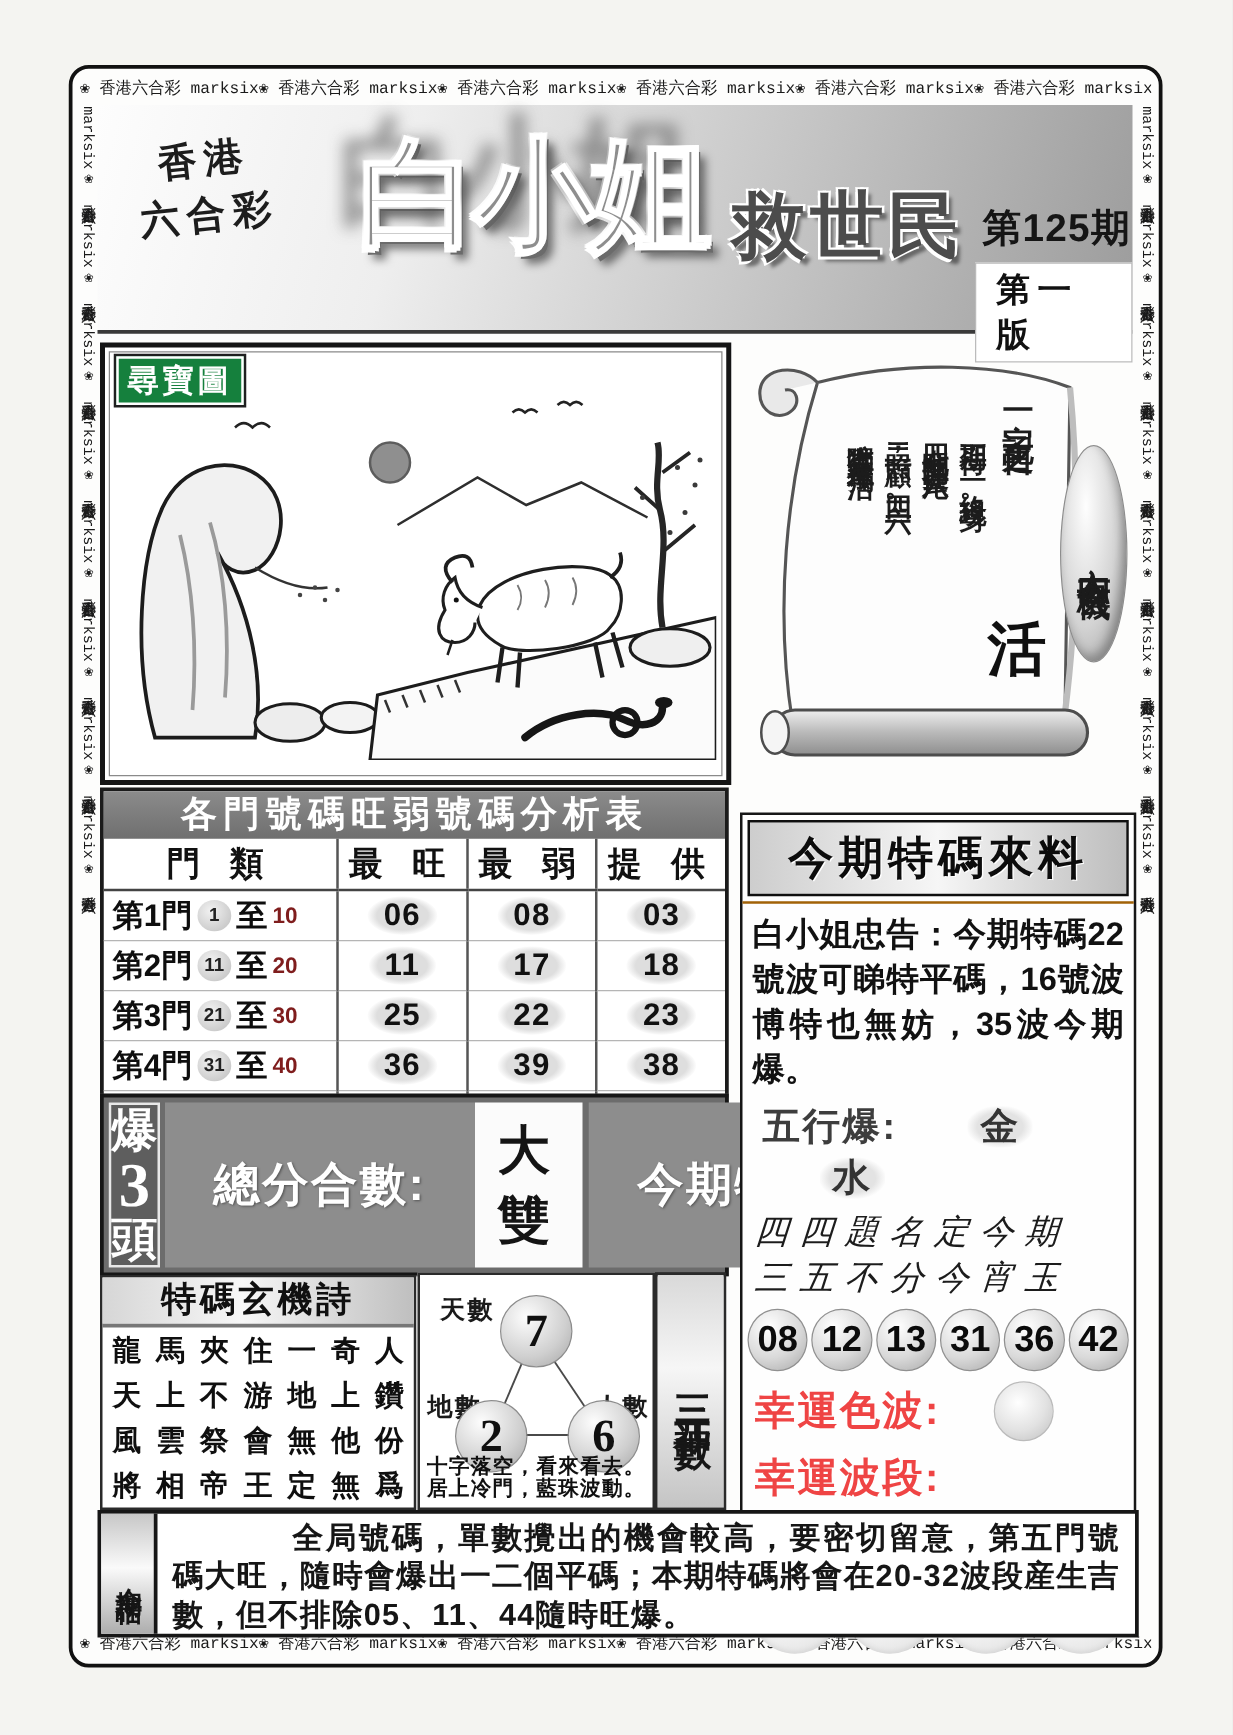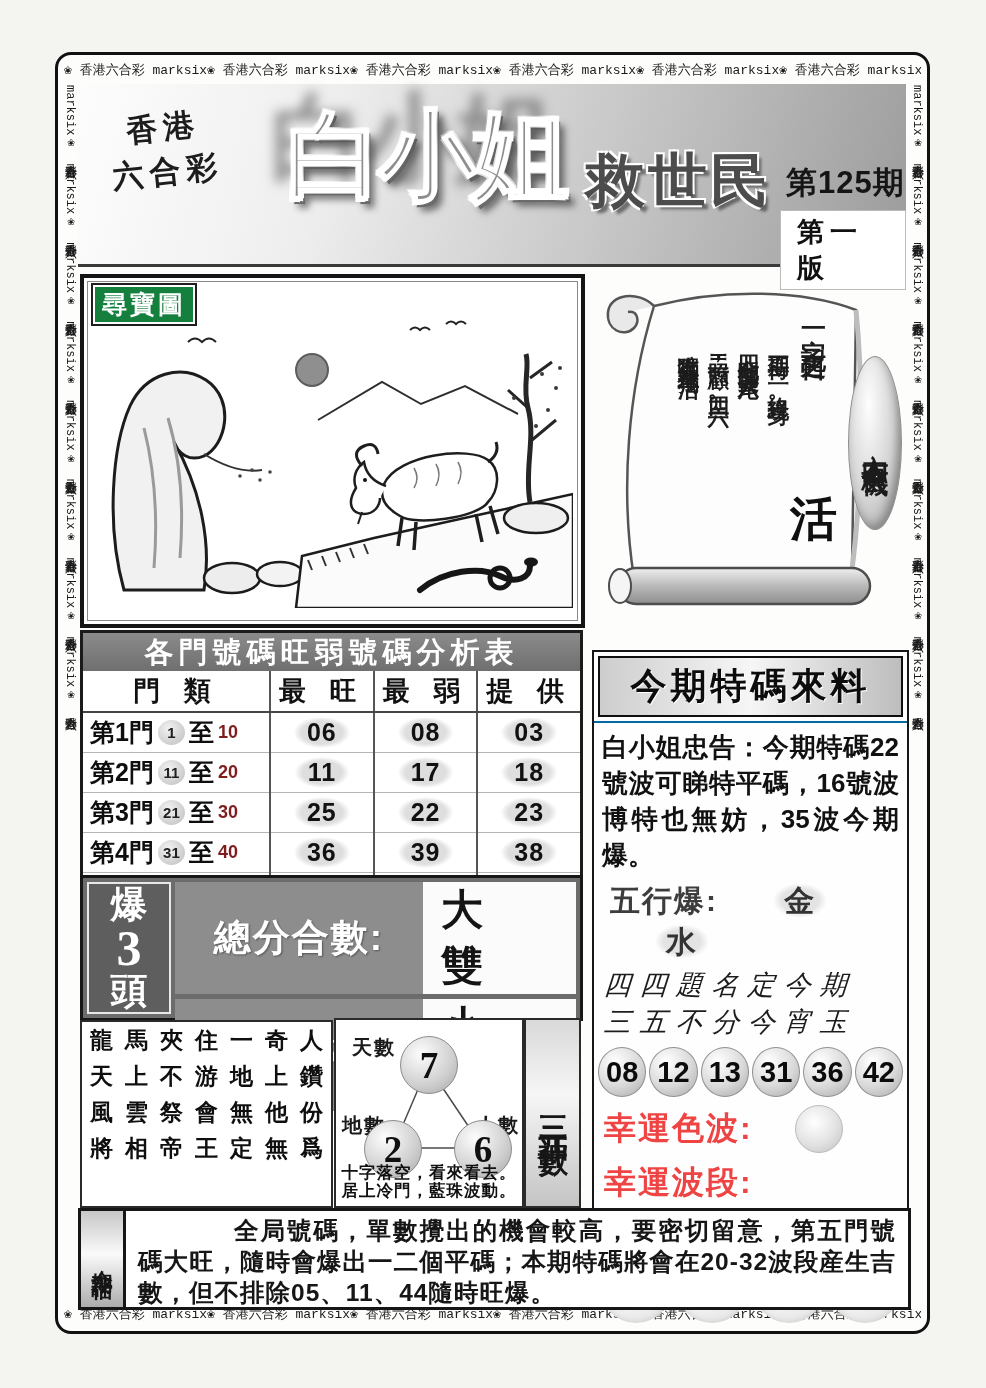--- a/index.html
+++ b/index.html
@@ -70,21 +70,21 @@
   .num-oval{display:inline-block;padding:1px 13px;border-radius:50%;
        background:radial-gradient(ellipse at center,#dedede 0%,#dedede 52%,rgba(222,222,222,0) 72%);
        font-size:25px;font-weight:bold;color:#111;letter-spacing:1px;}
   
   .burst{left:2px;top:791px;width:497px;height:140px;border:3px solid #161616;background:#6c6c6c;
        display:flex;}
   .burst-badge{width:80px;margin:4px;border:2px solid #e8e8e8;background:#5e5e5e;display:flex;
        flex-direction:column;align-items:center;justify-content:center;color:#fff;}
   .burst-badge .bc{font-size:37px;font-weight:bold;line-height:40px;}
   .burst-badge .bn{font-size:50px;font-weight:bold;line-height:46px;font-family:"Liberation Serif",serif;}
-  .burst-rows{flex:1;display:flex;flex-direction:column;gap:5px;padding:4px 4px 4px 0;}
+  .burst-rows{flex:1;display:flex;gap:5px;padding:4px 4px 4px 0;}
   .burst-row{flex:1;display:flex;}
   .burst-label{width:248px;background:#8d8d8d;color:#fff;font-size:37px;font-weight:bold;
        display:flex;align-items:center;justify-content:center;letter-spacing:2px;
        text-shadow:1px 1px 2px rgba(0,0,0,.4);}
   .burst-value{flex:1;background:#fbfbfb;color:#141414;font-size:42px;font-weight:bold;
        display:flex;align-items:center;justify-content:center;letter-spacing:26px;padding-left:18px;}
   
   .poem{left:2px;top:936px;width:249px;height:184px;border:2px solid #2a2a2a;background:#fff;}
   .poem-title{height:37px;background:linear-gradient(90deg,#d6d6d6,#f7f7f7 45%,#bfbfbf);
        border-bottom:3px solid #777;font-size:28px;font-weight:bold;color:#101010;
@@ -106,21 +106,21 @@
        background:linear-gradient(180deg,#d9d9d9,#f6f6f6 40%,#c4c4c4);display:flex;
        align-items:center;justify-content:center;}
   .strip span{writing-mode:vertical-rl;text-orientation:upright;font-family:"Liberation Serif",serif;
        font-size:30px;font-weight:bold;color:#161616;letter-spacing:10px;}
   
   .special{left:514px;top:566px;width:313px;height:574px;border:2px solid #161616;background:#fefefe;
        display:flex;flex-direction:column;}
   .special-title{margin:4px;border:2px solid #0f0f0f;background:linear-gradient(90deg,#cdcdcd,#f6f6f6 50%,#bdbdbd);
        font-size:36px;font-weight:bold;color:#0c0c0c;text-align:center;letter-spacing:4px;
        padding:4px 0;text-shadow:1px 1px 0 #fff;}
-  .advice{border-top:2px solid #0369a1;padding:6px 8px 2px;font-size:26px;font-weight:bold;
+  .advice{border-top:2px solid #a16207;padding:6px 8px 2px;font-size:26px;font-weight:bold;
        color:#111;line-height:36px;text-align:justify;}
   .five{padding:6px 0 0 16px;font-size:30px;font-weight:bold;color:#3d3d3d;letter-spacing:2px;}
   .five .fv{margin-left:46px;color:#333;
        background:radial-gradient(ellipse at center,#e3e3e3 0%,#e3e3e3 50%,rgba(227,227,227,0) 74%);
        padding:0 10px;}
   .hand{padding:4px 0 0 10px;font-family:"Liberation Serif",serif;font-style:italic;font-size:27px;
        color:#1c1c1c;letter-spacing:9px;line-height:37px;transform:skewX(-4deg);white-space:nowrap;}
   .balls{display:flex;gap:3px;padding:6px 4px 0;}
   .ball{width:48px;height:48px;border-radius:50%;border:1px solid #909090;
        background:radial-gradient(circle at 35% 28%,#ffffff,#d9d9d9 55%,#a8a8a8);
@@ -327,20 +327,21 @@
             <div class="burst-value">大 雙</div>
           </div>
           <div class="burst-row">
             <div class="burst-label">今期特碼:</div>
             <div class="burst-value">小 雙</div>
           </div>
         </div>
       </div>
 
       <div class="abs poem">
+        <div class="poem-title">特碼玄機詩</div>
         <div class="poem-line">龍馬夾住一奇人</div>
         <div class="poem-line">天上不游地上鑽</div>
         <div class="poem-line">風雲祭會無他份</div>
         <div class="poem-line">將相帝王定無爲</div>
       </div>
 
       <div class="abs tri">
         <svg width="186" height="186" viewBox="0 0 186 186">
           <line x1="92" y1="46" x2="57" y2="128" stroke="#4a4a4a" stroke-width="1.5"></line>
           <line x1="92" y1="46" x2="147" y2="128" stroke="#4a4a4a" stroke-width="1.5"></line>

